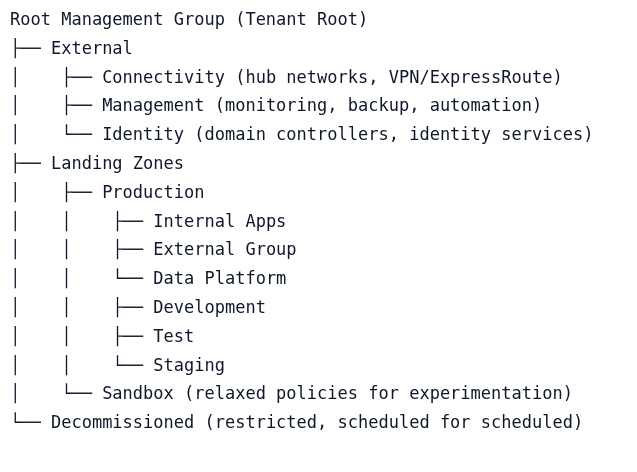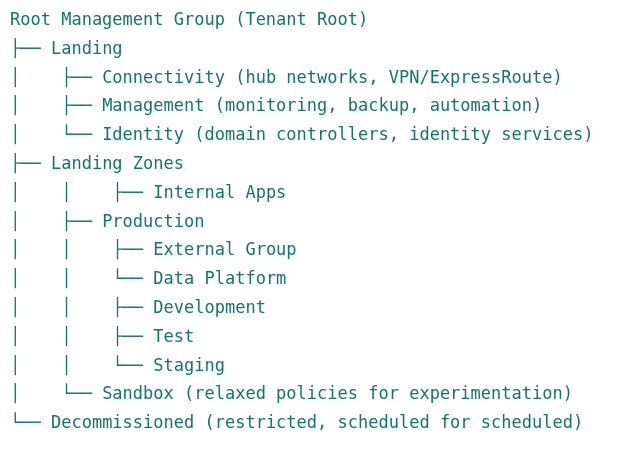--- a/index.html
+++ b/index.html
@@ -24,29 +24,29 @@
     white-space: pre;
     height: 28.8px;
   }
   .px, .lbl {
     white-space: pre;
   }
 </style>
 </head>
 <body style="background: rgb(255, 255, 255);">
 
-<div class="tree" style="color: #0f766e;">
+<div class="tree" style="color: #0f172a;">
   <div class="line"><span class="px"></span><span class="lbl">Root Management Group (Tenant Root)</span></div>
-  <div class="line"><span class="px">├── </span><span class="lbl">Landing</span></div>
+  <div class="line"><span class="px">├── </span><span class="lbl">External</span></div>
   <div class="line"><span class="px">│    ├── </span><span class="lbl">Connectivity (hub networks, VPN/ExpressRoute)</span></div>
   <div class="line"><span class="px">│    ├── </span><span class="lbl">Management (monitoring, backup, automation)</span></div>
   <div class="line"><span class="px">│    └── </span><span class="lbl">Identity (domain controllers, identity services)</span></div>
   <div class="line"><span class="px">├── </span><span class="lbl">Landing Zones</span></div>
+  <div class="line"><span class="px">│    ├── </span><span class="lbl">Production</span></div>
   <div class="line"><span class="px">│    │    ├── </span><span class="lbl">Internal Apps</span></div>
-  <div class="line"><span class="px">│    ├── </span><span class="lbl">Production</span></div>
   <div class="line"><span class="px">│    │    ├── </span><span class="lbl">External Group</span></div>
   <div class="line"><span class="px">│    │    └── </span><span class="lbl">Data Platform</span></div>
   <div class="line"><span class="px">│    │    ├── </span><span class="lbl">Development</span></div>
   <div class="line"><span class="px">│    │    ├── </span><span class="lbl">Test</span></div>
   <div class="line"><span class="px">│    │    └── </span><span class="lbl">Staging</span></div>
   <div class="line"><span class="px">│    └── </span><span class="lbl">Sandbox (relaxed policies for experimentation)</span></div>
   <div class="line"><span class="px">└── </span><span class="lbl">Decommissioned (restricted, scheduled for scheduled)</span></div>
 </div>
 
 </body></html>

